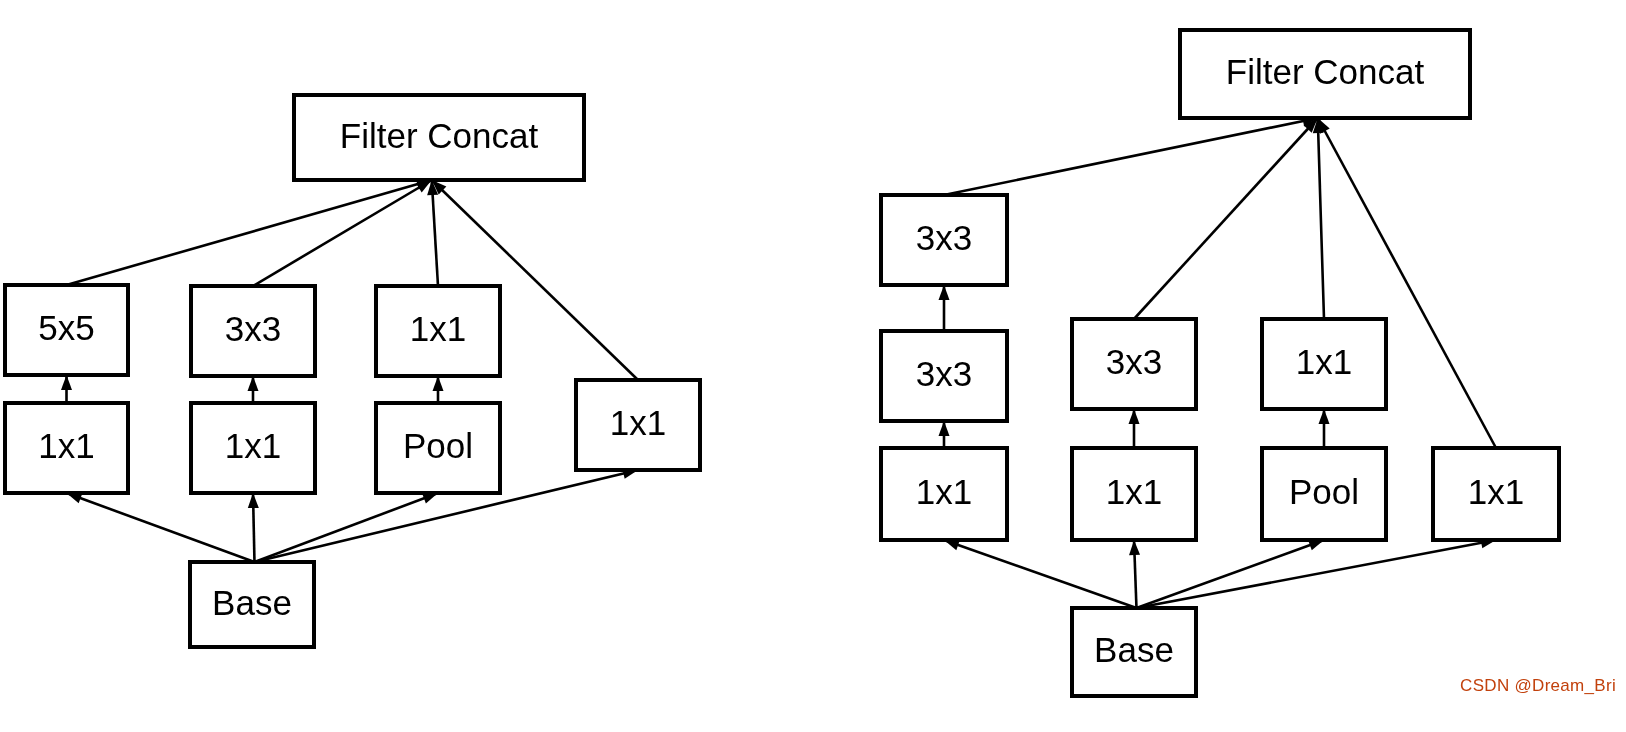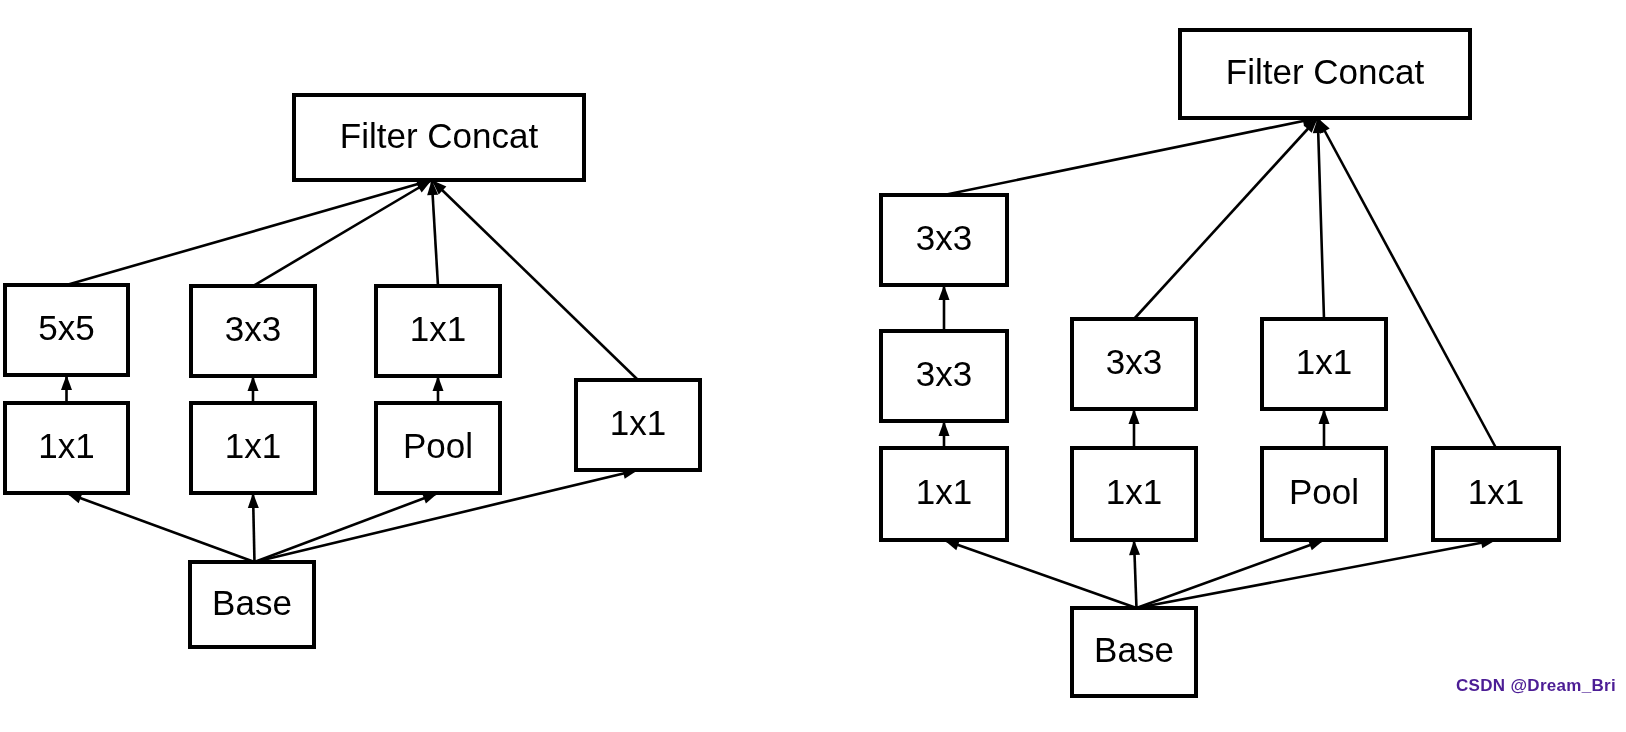--- a/index.html
+++ b/index.html
@@ -48,24 +48,23 @@
   .arrowhead {
     fill: #000000;
     stroke: none;
   }
   .watermark {
     position: absolute;
     right: 10px;
     bottom: 36px;
     font-family: "Liberation Sans", sans-serif;
     font-size: 17px;
-    color: #4c1d95;
+    color: #c2410c;
     letter-spacing: 0.3px;
     white-space: nowrap;
-    font-weight: bold;
   }
 </style>
 </head>
 <body>
 
 <div id="canvas">
   <svg class="diagram" viewBox="0 0 1626 732">
     <g id="edges-layer">
         <g>
           <line x1="254.48000000000002" y1="562" x2="66.5" y2="493" class="edge"></line>

